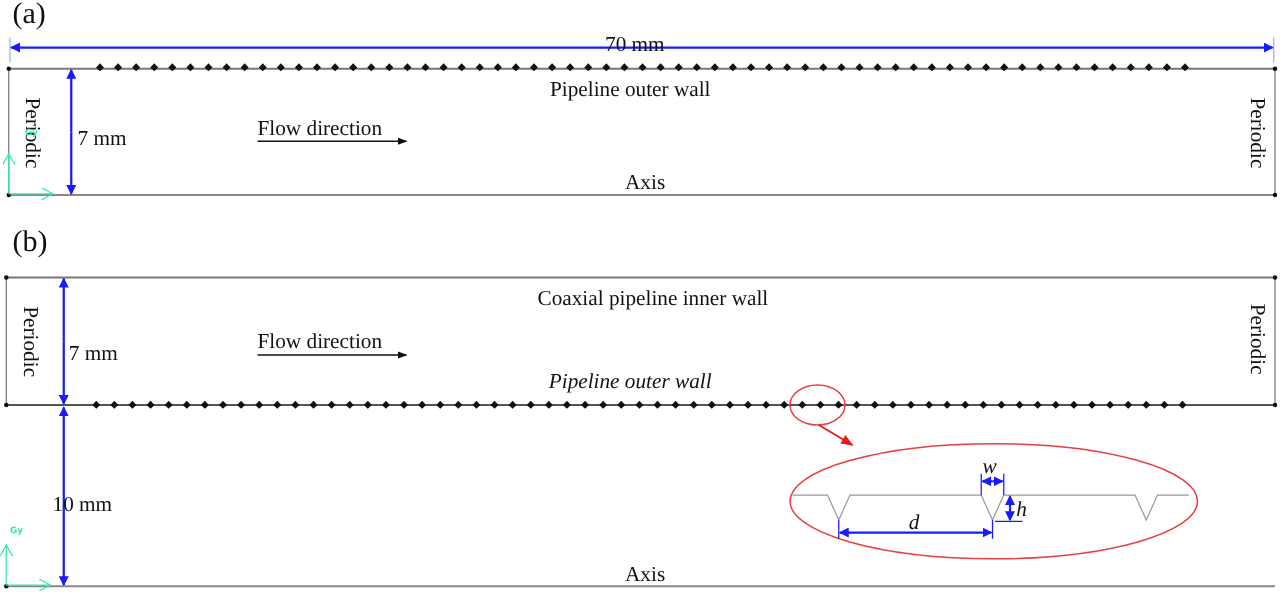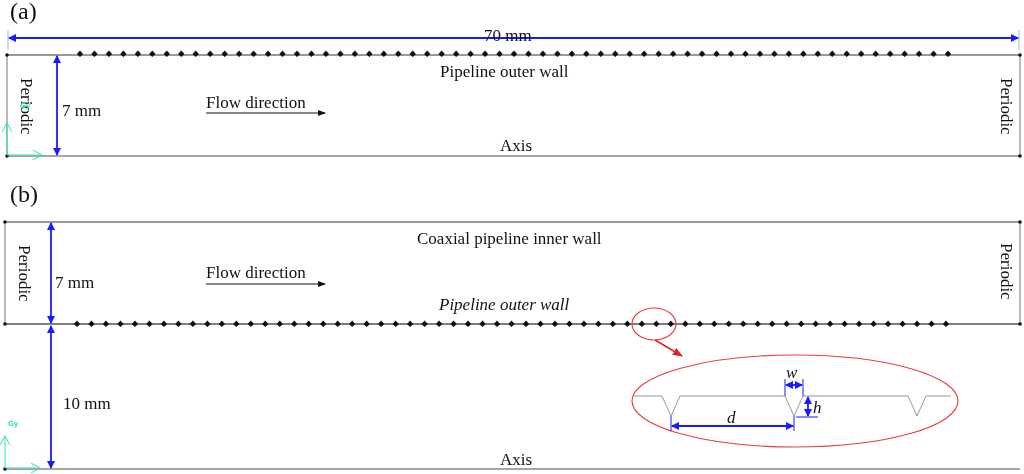--- a/index.html
+++ b/index.html
@@ -240,25 +240,25 @@
 <div class="lbl panel" style="left:10px;top:-2px;">(a)</div>
 <div class="lbl t16" style="left:484px;top:26px;">70 mm</div>
 <div class="lbl t16" style="left:440px;top:62px;">Pipeline outer wall</div>
 <div class="lbl t16" style="left:62px;top:101px;">7 mm</div>
 <div class="lbl t16" style="left:206px;top:93px;">Flow direction</div>
 <div class="lbl t16" style="left:500px;top:136px;">Axis</div>
 <div class="lbl t16 vert-l" style="left:36px;top:78px;">Periodic</div>
 <div class="lbl t16 vert-r" style="left:1016px;top:78px;">Periodic</div>
 
 <div class="lbl panel" style="left:10px;top:181px;">(b)</div>
-<div class="lbl t16" style="left:417px;top:229px;text-align:center;">Coaxial pipeline inner wall</div>
+<div class="lbl t16" style="left:430px;top:229px;text-align:center;">Coaxial pipeline inner wall</div>
 <div class="lbl t16" style="left:55px;top:273px;">7 mm</div>
 <div class="lbl t16" style="left:206px;top:263px;">Flow direction</div>
 <div class="lbl t16" style="left:439px;top:295px;font-style:italic;">Pipeline outer wall</div>
-<div class="lbl t16" style="left:63px;top:394px;">10 mm</div>
+<div class="lbl t16" style="left:42px;top:394px;">10 mm</div>
 <div class="lbl t16" style="left:500px;top:450px;">Axis</div>
 <div class="lbl t16 vert-l" style="left:34px;top:245px;">Periodic</div>
 <div class="lbl t16 vert-r" style="left:1016px;top:243px;">Periodic</div>
 
 <div class="lbl t16 ital" style="left:786px;top:363px;">w</div>
 <div class="lbl t16 ital" style="left:813px;top:398px;">h</div>
 <div class="lbl t16 ital" style="left:727px;top:408px;">d</div>
 
 <div class="lbl" style="left:20px;top:102px;font-size:7px;color:#33e6b0;font-family:'DejaVu Sans',sans-serif;font-weight:bold;">Gy</div>
 <div class="lbl" style="left:8px;top:420px;font-size:7px;color:#33e6b0;font-family:'DejaVu Sans',sans-serif;font-weight:bold;">Gy</div>

